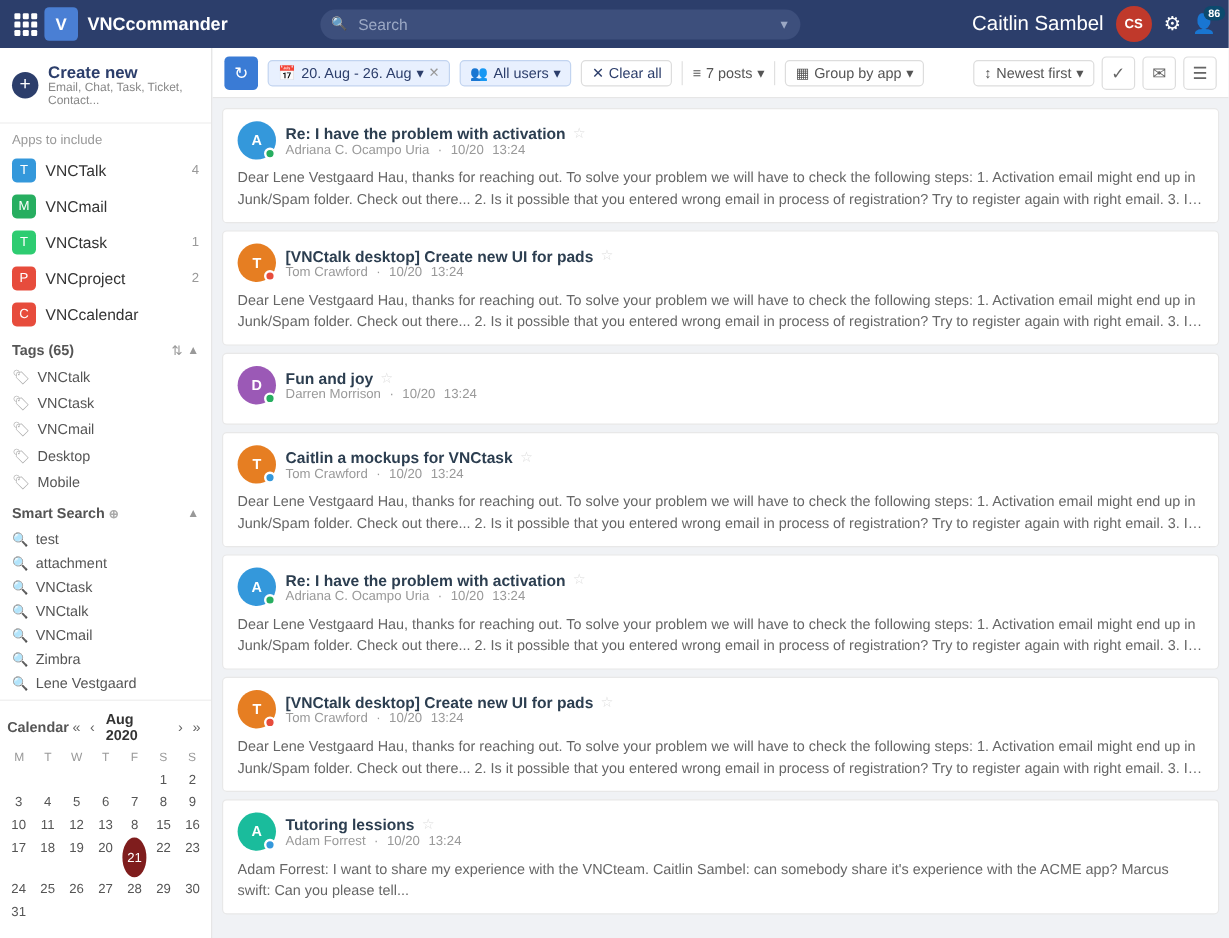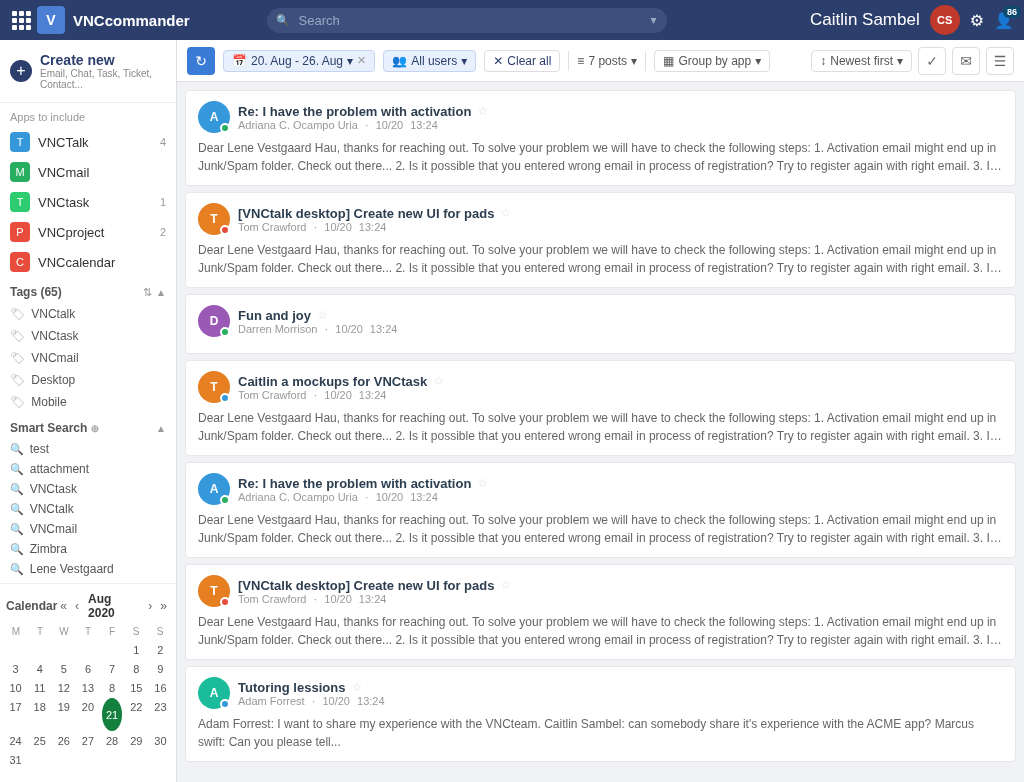--- a/index.html
+++ b/index.html
@@ -251,21 +251,21 @@
     }
     .cal-cell {
       font-size: 11px;
       text-align: center;
       padding: 3px 1px;
       cursor: pointer;
       border-radius: 3px;
       color: #555;
     }
     .cal-cell.today {
-      background: #15803d;
+      background: #7f1d1d;
       color: white;
       border-radius: 50%;
       width: 20px;
       height: 33px;
       display: flex;
       align-items: center;
       justify-content: center;
       margin: auto;
     }
     .cal-cell.empty { color: transparent; cursor: default; }

